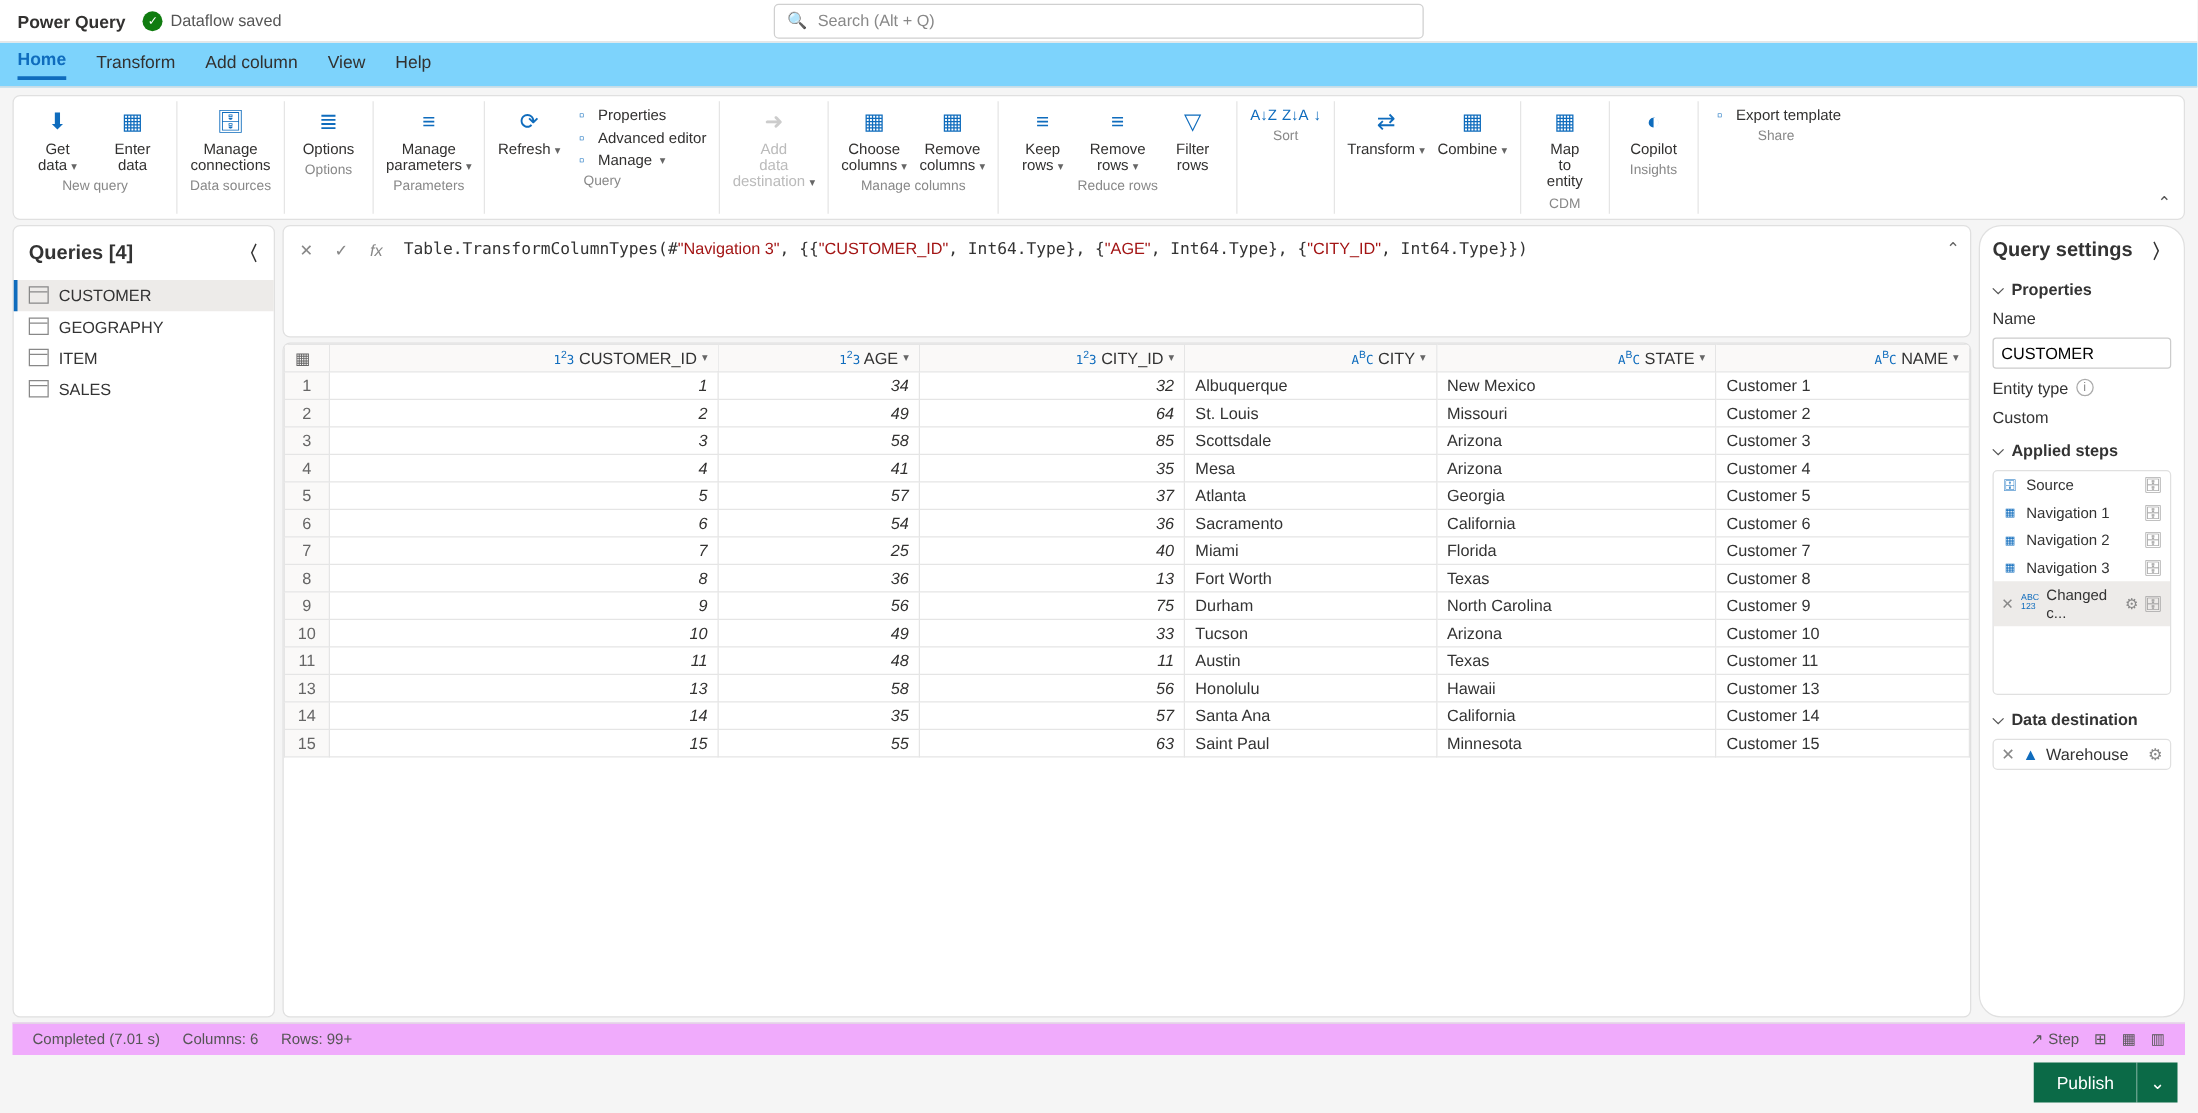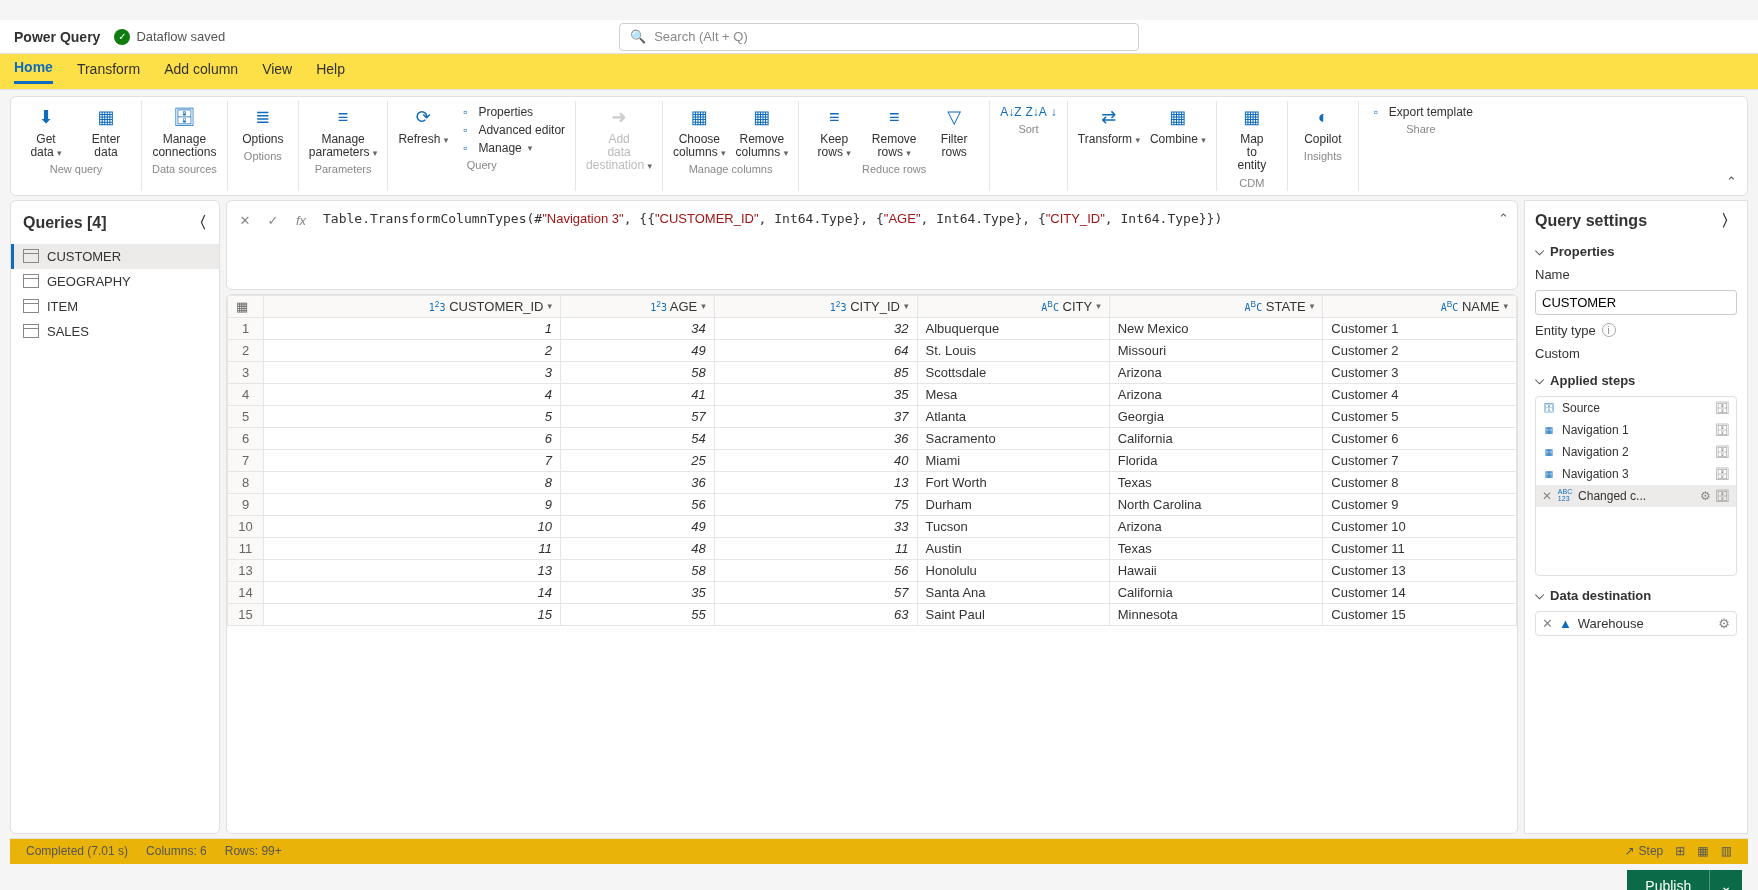--- a/index.html
+++ b/index.html
@@ -1,22 +1,22 @@
 <!DOCTYPE html>
 <html><head>
 <meta charset="utf-8">
 <style>
 * { box-sizing: border-box; margin: 0; padding: 0; font-family: "Segoe UI", Arial, sans-serif; }
 body { background: #f5f5f5; font-size: 13px; color: #333; overflow: hidden; }
-.topbar { display:flex; align-items:center; height:34px; background:#fff; border-bottom:1px solid #e0e0e0; padding:0 14px; gap:14px; position:relative;margin-top:20px;}
+.topbar { display:flex; align-items:center; height:34px; background:#fff; border-bottom:1px solid #e0e0e0; padding:0 14px; gap:14px; position:relative;}
 .topbar .title { font-weight:600; color:#323130; font-size:14px;}
 .saved { display:flex; align-items:center; gap:6px; color:#555;}
 .saved-icon { width:16px; height:16px; border-radius:50%; background:#107c10; display:flex; align-items:center; justify-content:center; color:#fff; font-size:10px;}
 .search { position:absolute; left:50%; transform:translateX(-50%); width:520px; height:28px; border:1px solid #d0d0d0; border-radius:4px; display:flex; align-items:center; padding:0 10px; gap:8px; color:#888; background:#fff;}
-.tabs { display:flex; gap:24px; padding:0 14px; height:36px; align-items:center; background:#fde047; border-bottom:1px solid #e0e0e0;}
+.tabs { display:flex; gap:24px; padding:0 14px; height:36px; align-items:center; background:#7dd3fc; border-bottom:1px solid #e0e0e0;}
 .tab { color:#323130; cursor:pointer; font-size:14px; padding-bottom:6px;}
 .tab.active { color:#0f6cbd; border-bottom:3px solid #0f6cbd; font-weight:600;}
 .ribbon { display:flex; background:#fff; border:1px solid #e0e0e0; margin:6px 10px 4px 10px; border-radius:6px; padding:4px 0; position:relative;}
 .ribbon-group { display:flex; flex-direction:column; align-items:center; padding:4px 10px 2px 10px; border-right:1px solid #e5e5e5;}
 .ribbon-group:last-of-type { border-right:none;}
 .ribbon-row { display:flex; gap:10px; align-items:flex-start;}
 .rbtn { display:flex; flex-direction:column; align-items:center; gap:2px; min-width:50px; cursor:pointer; color:#323130; font-size:12px; text-align:center; line-height:1.1;}
 .rbtn .rlarge-icon { width:26px; height:26px; display:flex; align-items:center; justify-content:center; font-size:18px; color:#0f6cbd;}
 .rbtn.disabled { color:#bbb;}
 .rbtn.disabled .rlarge-icon { color:#ccc;}
@@ -42,32 +42,32 @@
 .formula-expand { color:#666; cursor:pointer; padding-top:4px;}
 .grid-wrap { flex:1; background:#fff; border:1px solid #e0e0e0; border-radius:6px; overflow:auto; position:relative;}
 table.grid { border-collapse:collapse; font-size:13px; width:100%;}
 table.grid th, table.grid td { border:1px solid #e5e5e5; padding:3px 8px; white-space:nowrap;}
 table.grid th { background:#faf9f8; text-align:left; font-weight:400; position:sticky; top:0;}
 .rownum { background:#faf9f8; text-align:center; color:#666; width:36px;}
 .col-header { display:flex; align-items:center; gap:4px; justify-content:flex-end;}
 .type-icon { font-size:10px; color:#0f6cbd; font-family:Consolas,monospace;}
 .dd { font-size:9px; color:#666; cursor:pointer;}
 td.num { text-align:right; font-style:italic; color:#323130;}
-.settings { width:224px; background:#fff; border:1px solid #e0e0e0; border-radius:0; padding:10px 10px; display:flex; flex-direction:column; gap:8px; font-size:13px;}
+.settings { width:165px; background:#fff; border:1px solid #e0e0e0; border-radius:18px; padding:10px 10px; display:flex; flex-direction:column; gap:8px; font-size:13px;}
 .settings-header { display:flex; justify-content:space-between; align-items:center; font-weight:600; font-size:16px;}
 .sec-header { font-weight:600; margin-top:4px; display:flex; align-items:center; gap:6px;}
 .sec-header::before { content:"⌵"; transform:rotate(0deg); font-size:12px; color:#555;}
 .name-input { width:100%; border:1px solid #ccc; padding:4px 6px; border-radius:3px; font-size:13px;}
 .steps { border:1px solid #e0e0e0; border-radius:4px; min-height:180px;}
 .step { display:flex; align-items:center; gap:6px; padding:4px 6px; font-size:12px; cursor:pointer;}
 .step.active { background:#edebe9;}
 .step .sicon { width:14px; height:14px; display:inline-flex; align-items:center; justify-content:center; font-size:11px;}
 .step .trail { margin-left:auto; display:flex; gap:4px; color:#888;}
 .dest { display:flex; align-items:center; gap:6px; border:1px solid #e0e0e0; border-radius:4px; padding:4px 6px;}
-.status-bar { height:26px; display:flex; align-items:center; padding:0 16px; gap:18px; font-size:12px; color:#555; background:#eab308; border-top:1px solid #e0e0e0; margin:4px 10px 0 10px;}
+.status-bar { height:26px; display:flex; align-items:center; padding:0 16px; gap:18px; font-size:12px; color:#555; background:#f0abfc; border-top:1px solid #e0e0e0; margin:4px 10px 0 10px;}
 .status-bar .right { margin-left:auto; display:flex; gap:12px; align-items:center;}
 .publish-bar { height:44px; display:flex; justify-content:flex-end; align-items:center; padding:0 16px;}
 .publish-btn { display:flex;}
 .publish-btn button { background:#0b6a47; color:#fff; border:none; padding:8px 18px; font-size:14px; cursor:pointer;}
 .publish-btn button.dd-btn { padding:8px 10px; border-left:1px solid rgba(255,255,255,0.3);}
 .sort-stack { display:flex; flex-direction:row; gap:4px; align-items:center;}
 .sort-stack .s-item { font-size:12px; color:#0f6cbd; cursor:pointer;}
 </style>
 </head>
 <body>

